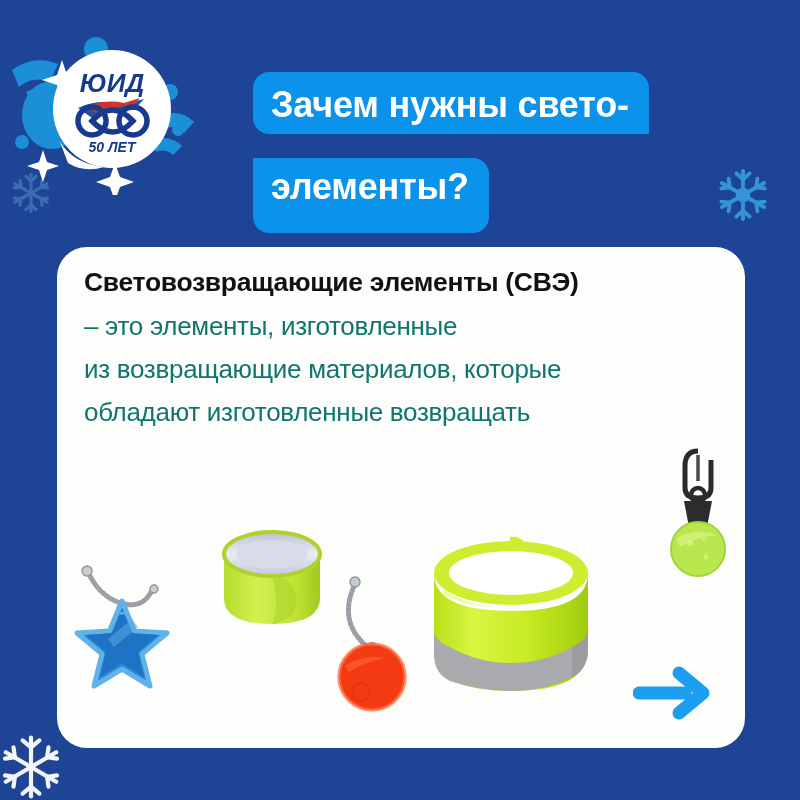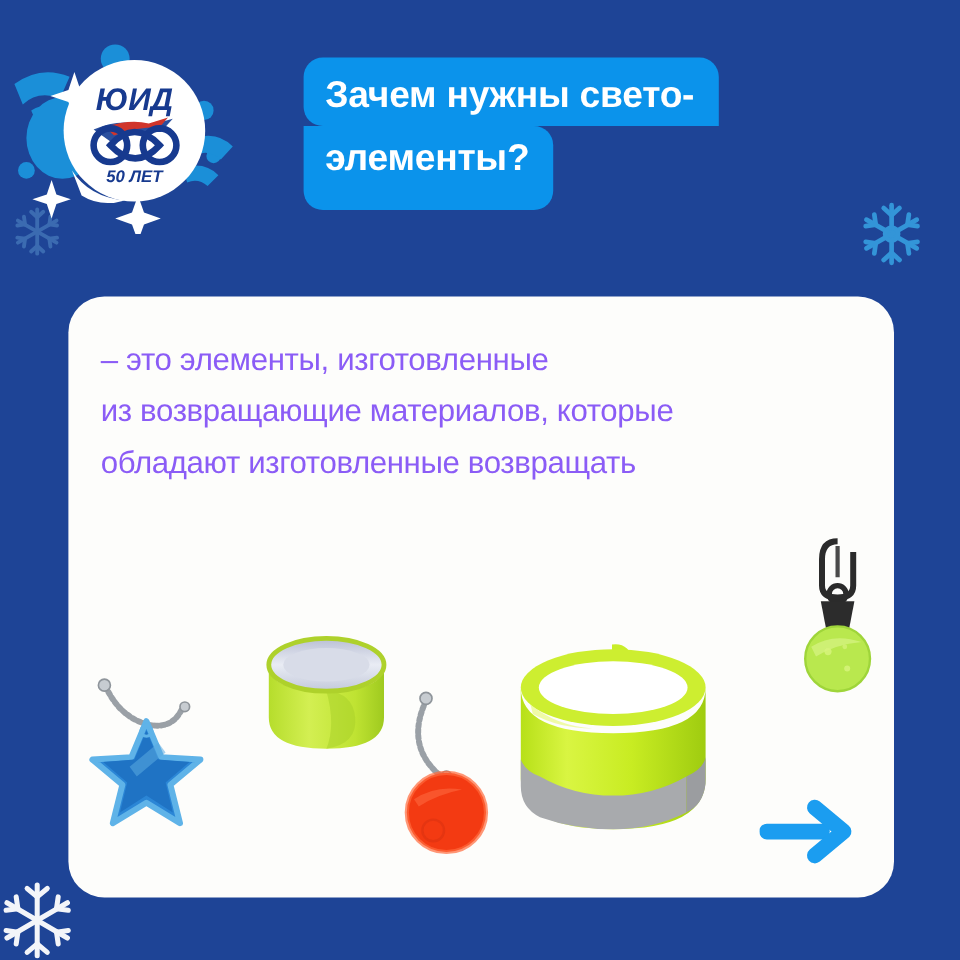--- a/index.html
+++ b/index.html
@@ -19,46 +19,47 @@
   #logo-badge svg { display:block; width:100%; height:100%; }
 
   
   #title-block {
     position:absolute; left:253px; top:48px;
     display:flex; flex-direction:column; align-items:flex-start;
   }
   .title-line {
     background:#0b93eb;
     color:#ffffff;
-    font-size:31px;
+    font-size:36px;
     font-weight:bold;
     line-height:1.0;
     letter-spacing:-0.2px;
     padding:11px 20px 11px 18px;
     white-space:nowrap;
+    margin-top:24px;
   }
   .title-line.l1 { border-radius:16px 16px 0 16px; padding-top:15px; }
   .title-line.l2 { border-radius:0 16px 0 16px; }
   .title-line.l3 { border-radius:0 16px 16px 16px; padding-bottom:28px; }
 
   
   #info-card {
     position:absolute; left:57px; top:247px;
     width:688px; height:501px;
     background:#fdfdfb;
     border-radius:30px;
     overflow:hidden;
   }
   #card-text { position:absolute; left:27px; top:22px; width:640px; }
   #card-heading {
     font-size:26.5px; font-weight:bold; color:#111; line-height:1.0;
     letter-spacing:-0.3px; white-space:nowrap;
   }
   .card-line {
-    font-size:26px; color:#8b5cf6; line-height:1.0;
+    font-size:26px; color:#0f766e; line-height:1.0;
     letter-spacing:-0.3px; white-space:nowrap; margin-top:17px;
   }
 
   
   .product { position:absolute; }
   .product svg { display:block; }
 
   #star-keychain   { left:66px;  top:550px; }
   #slap-bracelet   { left:210px; top:520px; }
   #round-keychain  { left:315px; top:570px; }
@@ -173,20 +174,21 @@
 </div>
 
 <div id="title-block">
   <div class="title-line l1">Зачем нужны свето-</div>
   <div class="title-line l3">элементы?</div>
 </div>
 
 <div id="info-card">
 
   <div id="card-text">
+    <div id="card-heading">Световозвращающие элементы (СВЭ)</div>
     <div class="card-line">– это элементы, изготовленные</div>
     <div class="card-line">из возвращающие материалов, которые</div>
     <div class="card-line">обладают изготовленные возвращать</div>
   </div>
 </div>
 
 <div class="product" id="star-keychain">
   <svg width="120" height="140" viewBox="0 0 120 140">
     <path d="M22 22 Q34 48 58 54 Q78 58 86 40" fill="none" stroke="#9aa0a6" stroke-width="5" stroke-dasharray="2.5 2.5" stroke-linecap="round"></path>
     <circle cx="21" cy="21" r="5" fill="#c7ccd1" stroke="#8f959b" stroke-width="1.4"></circle>

